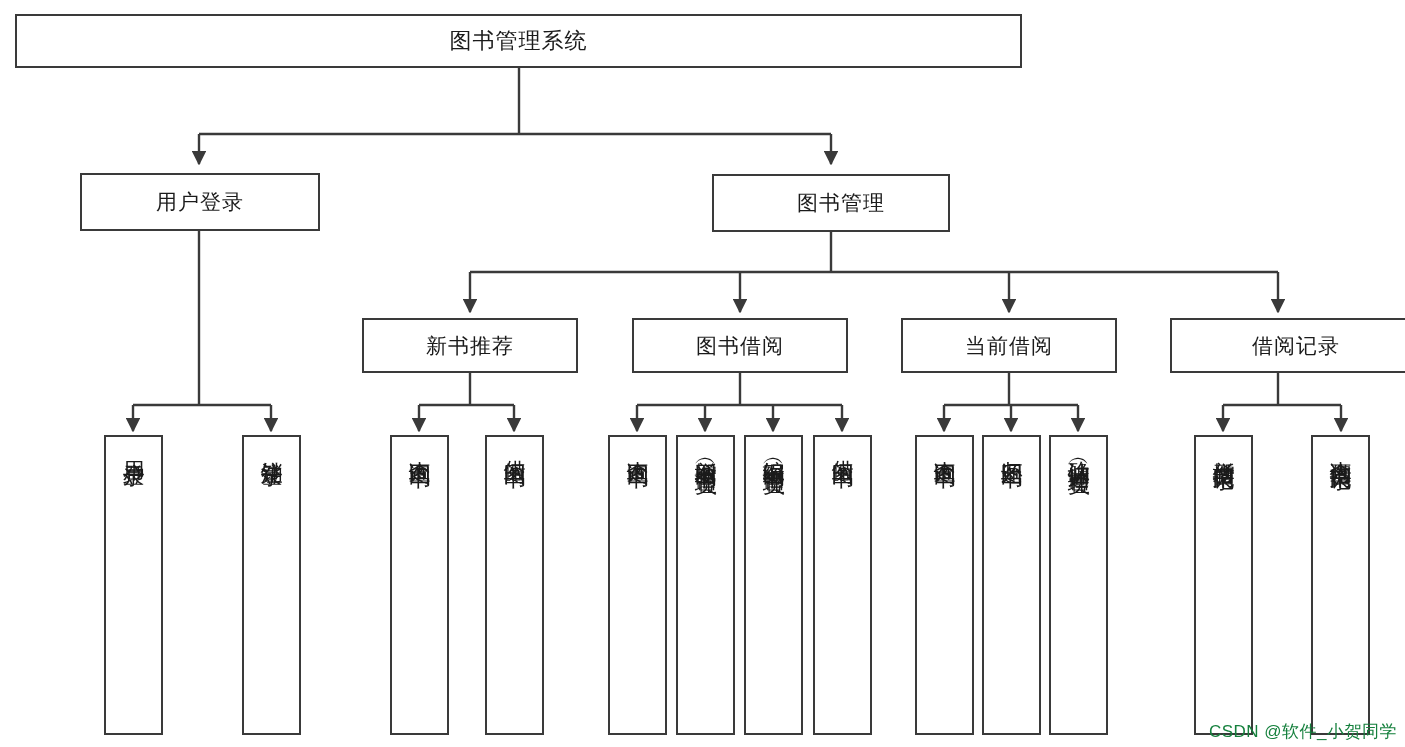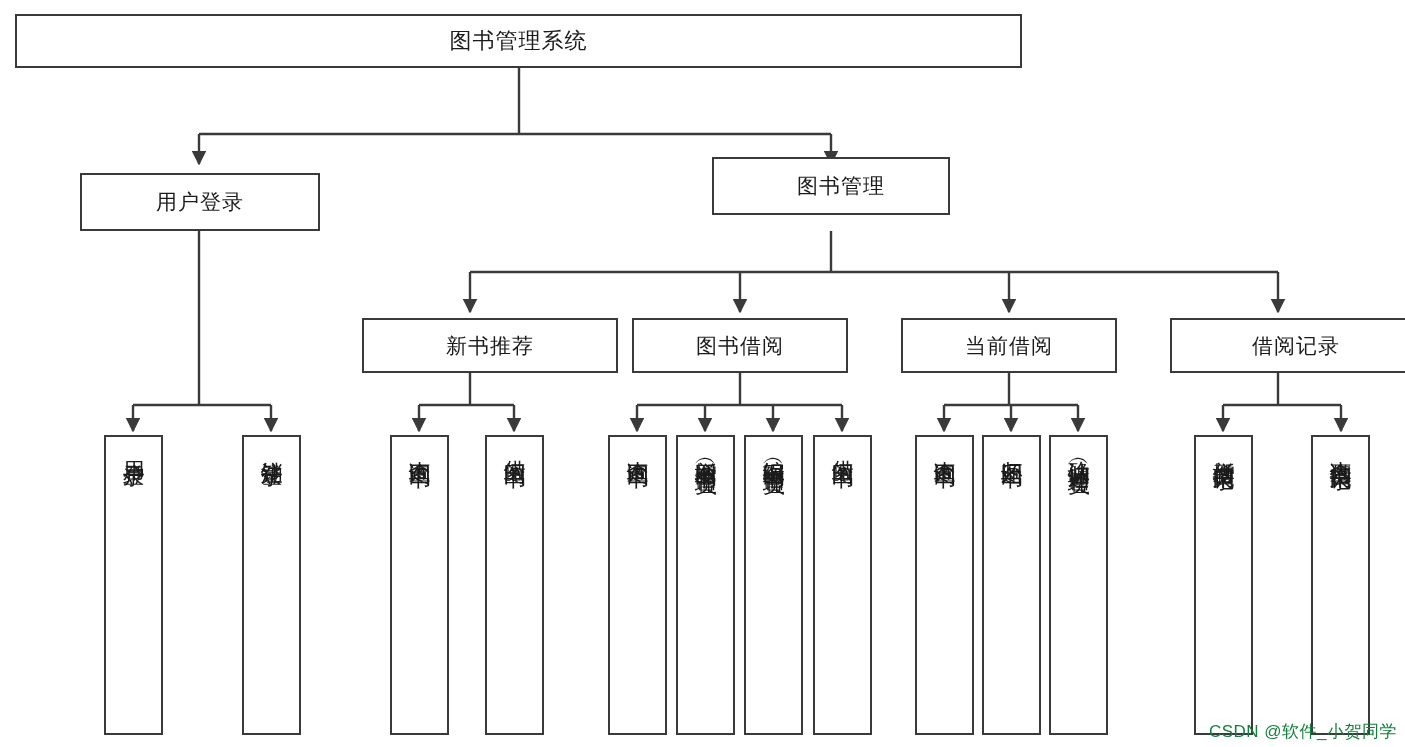--- a/index.html
+++ b/index.html
@@ -126,25 +126,25 @@
     </g>
   </svg>
 
   <div class="node horiz root" style="left:15px; top:14px; width:1007px; height:54px;">
     <span>图书管理系统</span>
   </div>
 
   <div class="node horiz" style="left:80px; top:173px; width:240px; height:58px;">
     <span>用户登录</span>
   </div>
-  <div class="node horiz" style="left:712px; top:157px; width:238px; height:58px;padding-left:20px;">
+  <div class="node horiz" style="left:712px; top:174px; width:238px; height:58px;padding-left:20px;">
     <span>图书管理</span>
   </div>
 
-  <div class="node horiz" style="left:362px; top:318px; width:256px; height:55px;">
+  <div class="node horiz" style="left:362px; top:318px; width:216px; height:55px;">
     <span>新书推荐</span>
   </div>
   <div class="node horiz" style="left:632px; top:318px; width:216px; height:55px;">
     <span>图书借阅</span>
   </div>
   <div class="node horiz" style="left:901px; top:318px; width:216px; height:55px;">
     <span>当前借阅</span>
   </div>
   <div class="node horiz" style="left:1170px; top:318px; width:252px; height:55px;">
     <span>借阅记录</span>

